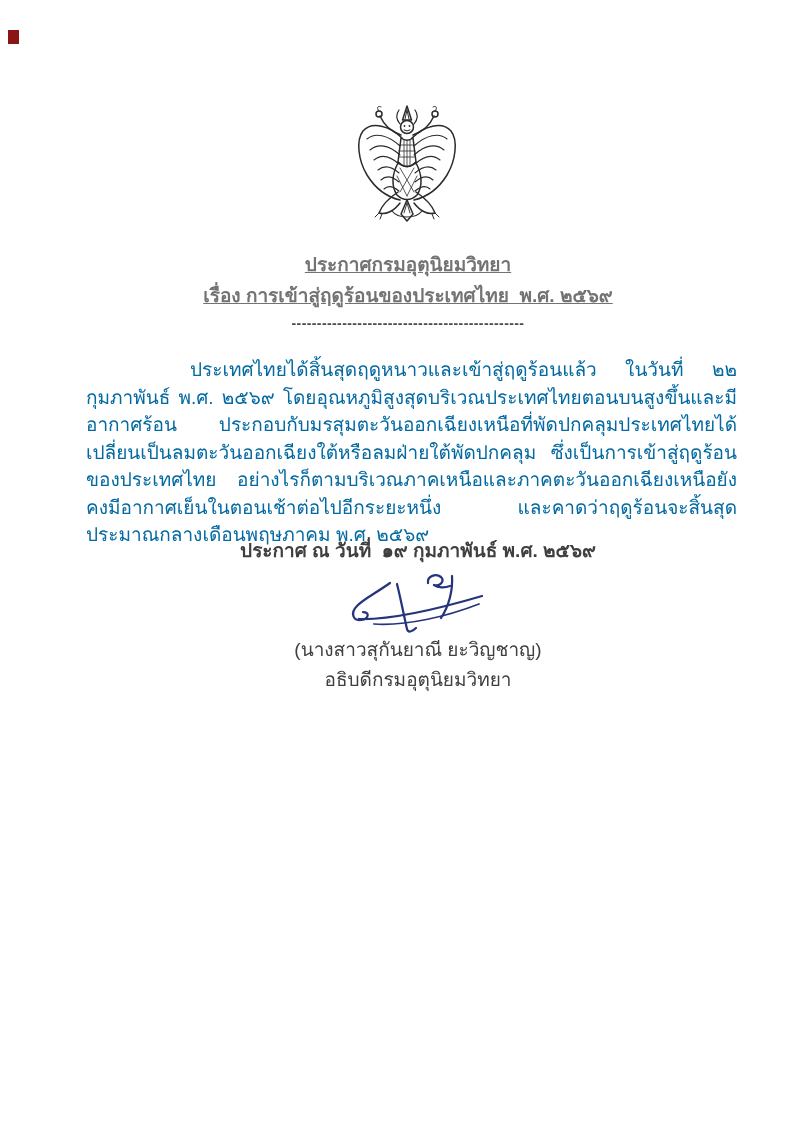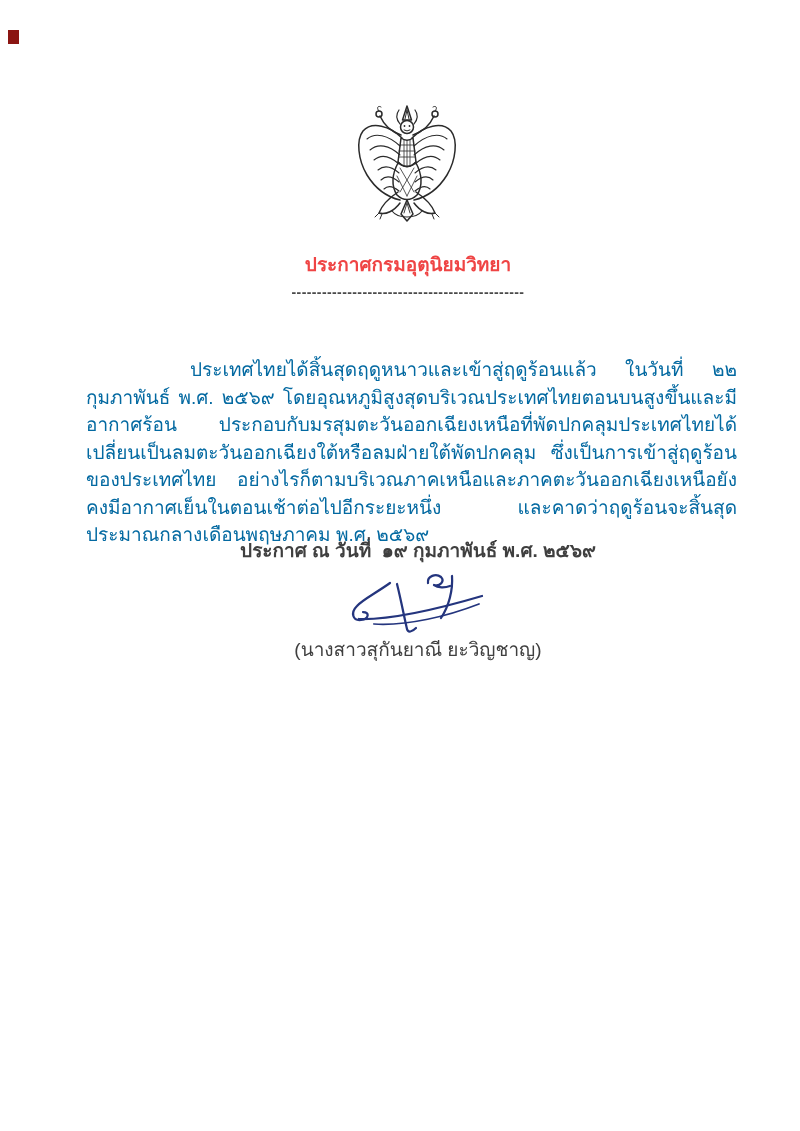--- a/index.html
+++ b/index.html
@@ -4,21 +4,21 @@
 <style>
   html,body{margin:0;padding:0;}
   body{
     width:800px;height:1131px;position:relative;background:#ffffff;
     font-family:"Liberation Sans", sans-serif;color:#3f3f3f;overflow:hidden;
   }
   .red-mark{position:absolute;left:8px;top:30px;width:11px;height:14px;background:#8b1512;}
   .emblem{position:absolute;left:354px;top:104px;width:106px;height:118px;}
   .emblem svg{width:100%;height:100%;}
   .titles{position:absolute;left:16px;top:249px;width:784px;text-align:center;}
-  .title-line{font-size:19px;font-weight:bold;line-height:31px;color:#ef4444;white-space:pre-wrap;}
+  .title-line{font-size:19px;font-weight:bold;line-height:31px;color:#737373;white-space:pre-wrap;text-decoration:underline;}
   .divider{font-size:14px;font-weight:bold;letter-spacing:.4px;color:#4a4a4a;line-height:16px;margin-top:4px;}
   .body-par{
     position:absolute;left:86px;top:356px;width:651px;
     font-size:19px;line-height:27.5px;text-align:justify;text-indent:104px;color:#0369a1;margin:0;
   }
   .signblock{position:absolute;left:38px;top:538px;width:760px;text-align:center;}
   .date-line{font-size:19px;line-height:26px;white-space:pre-wrap;font-weight:bold;}
   .sig-wrap{display:block;margin:8px auto 0 auto;width:140px;height:62px;}
   .sig-wrap svg{width:100%;height:100%;}
   .signer-name{font-size:19px;line-height:28px;margin-top:2px;}
@@ -69,33 +69,35 @@
       <path d="M25 109 L21 113 M28 110 L26 115 M81 109 L85 113 M78 110 L80 115" stroke-width="1"></path>
 
       <path d="M53 96 L47 110 L53 117 L59 110 Z"></path>
       <path d="M53 99 L50 109 M53 99 L56 109" stroke-width="0.9"></path>
       <path d="M38 107 C44 115 62 115 68 107" stroke-width="1.1"></path>
     </svg>
   </div>
 
   <div class="titles">
     <div class="title-line">ประกาศกรมอุตุนิยมวิทยา</div>
+    <div class="title-line">เรื่อง การเข้าสู่ฤดูร้อนของประเทศไทย  พ.ศ. ๒๕๖๙</div>
     <div class="divider">----------------------------------------------</div>
   </div>
 
   <p class="body-par">ประเทศไทยได้สิ้นสุดฤดูหนาวและเข้าสู่ฤดูร้อนแล้ว ในวันที่ ๒๒ กุมภาพันธ์ พ.ศ. ๒๕๖๙ โดยอุณหภูมิสูงสุดบริเวณประเทศไทยตอนบนสูงขึ้นและมีอากาศร้อน ประกอบกับมรสุมตะวันออกเฉียงเหนือที่พัดปกคลุมประเทศไทยได้เปลี่ยนเป็นลมตะวันออกเฉียงใต้หรือลมฝ่ายใต้พัดปกคลุม ซึ่งเป็นการเข้าสู่ฤดูร้อนของประเทศไทย อย่างไรก็ตามบริเวณภาคเหนือและภาคตะวันออกเฉียงเหนือยังคงมีอากาศเย็นในตอนเช้าต่อไปอีกระยะหนึ่ง และคาดว่าฤดูร้อนจะสิ้นสุดประมาณกลางเดือนพฤษภาคม พ.ศ. ๒๕๖๙</p>
 
   <div class="signblock">
     <div class="date-line">ประกาศ ณ วันที่  ๑๙ กุมภาพันธ์ พ.ศ. ๒๕๖๙</div>
     <div class="sig-wrap">
       <svg viewBox="0 0 280 124" fill="none" stroke="#24357e" stroke-width="4.5" stroke-linecap="round" stroke-linejoin="round">
         <path d="M84 22 C56 42 28 56 18 68 C4 82 10 98 26 96 C42 94 44 80 30 80"></path>
         <path d="M22 94 C90 96 180 74 268 48"></path>
         <path d="M98 24 C106 56 112 88 118 114 C120 122 128 120 136 112"></path>
         <path d="M160 22 C158 8 176 2 186 10 C194 18 184 30 172 26 C180 32 194 32 204 28"></path>
         <path d="M208 8 C210 36 202 68 186 92"></path>
         <path d="M52 104 C120 108 200 88 262 64" stroke-width="3.5"></path>
       </svg>
     </div>
     <div class="signer-name">(นางสาวสุกันยาณี ยะวิญชาญ)</div>
+    <div class="signer-title">อธิบดีกรมอุตุนิยมวิทยา</div>
   </div>
 
 </div>
 
 </body></html>

